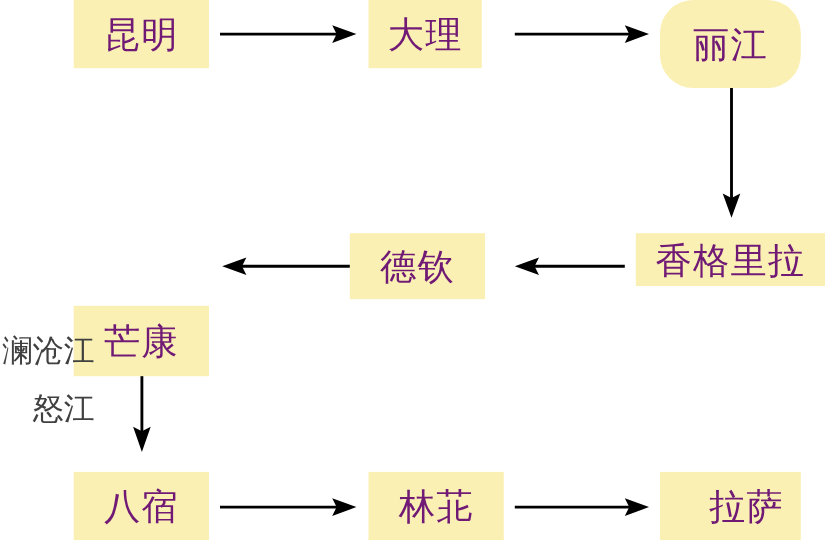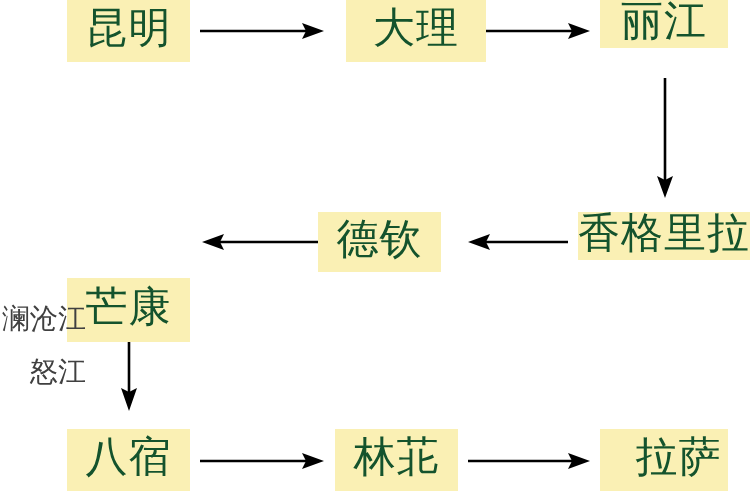--- a/index.html
+++ b/index.html
@@ -14,26 +14,26 @@
   #canvas {
     position: relative;
     width: 750px;
     height: 495px;
     background: #ffffff;
     overflow: hidden;
   }
   .node {
     position: absolute;
     background: #faf0b4;
-    color: #14532d;
+    color: #701a75;
     display: flex;
     align-items: center;
     justify-content: center;
-    font-family: Liberation Mono, monospace;
-    font-size: 42px;
+    font-family: Liberation Sans, sans-serif;
+    font-size: 33px;
     line-height: 1;
     letter-spacing: 1px;
     white-space: nowrap;
     box-sizing: border-box;
   }
   .edge-label {
     position: absolute;
     color: #404040;
     font-family: "DejaVu Sans", "Liberation Sans", sans-serif;
     font-size: 28px;
@@ -94,23 +94,23 @@
     </g>
 
     <g>
       <line x1="468" y1="461" x2="578" y2="461"></line>
       <polygon points="590,461 568,453 572,461 568,469"></polygon>
     </g>
   </svg>
 
   <div class="node" style="left:67px;  top:0px;   width:123px; height:62px;">昆明</div>
 
-  <div class="node" style="left:346px; top:0px;   width:140px; height:62px;">大理</div>
+  <div class="node" style="left:335px; top:0px;   width:103px; height:62px;">大理</div>
 
-  <div class="node" style="left:600px; top:0px;   width:128px; height:48px;">丽江</div>
+  <div class="node" style="left:600px; top:0px;   width:128px; height:80px;border-radius:30px;">丽江</div>
 
   <div class="node" style="left:67px;  top:230px; width:123px; height:64px;margin-top:48px;">芒康</div>
 
   <div class="node" style="left:318px; top:212px; width:123px; height:60px;">德钦</div>
 
   <div class="node" style="left:578px; top:212px; width:172px; height:48px;text-align:right;">香格里拉</div>
 
   <div class="node" style="left:67px;  top:429px; width:123px; height:62px;">八宿</div>
 
   <div class="node" style="left:335px; top:429px; width:123px; height:62px;">林苝</div>

